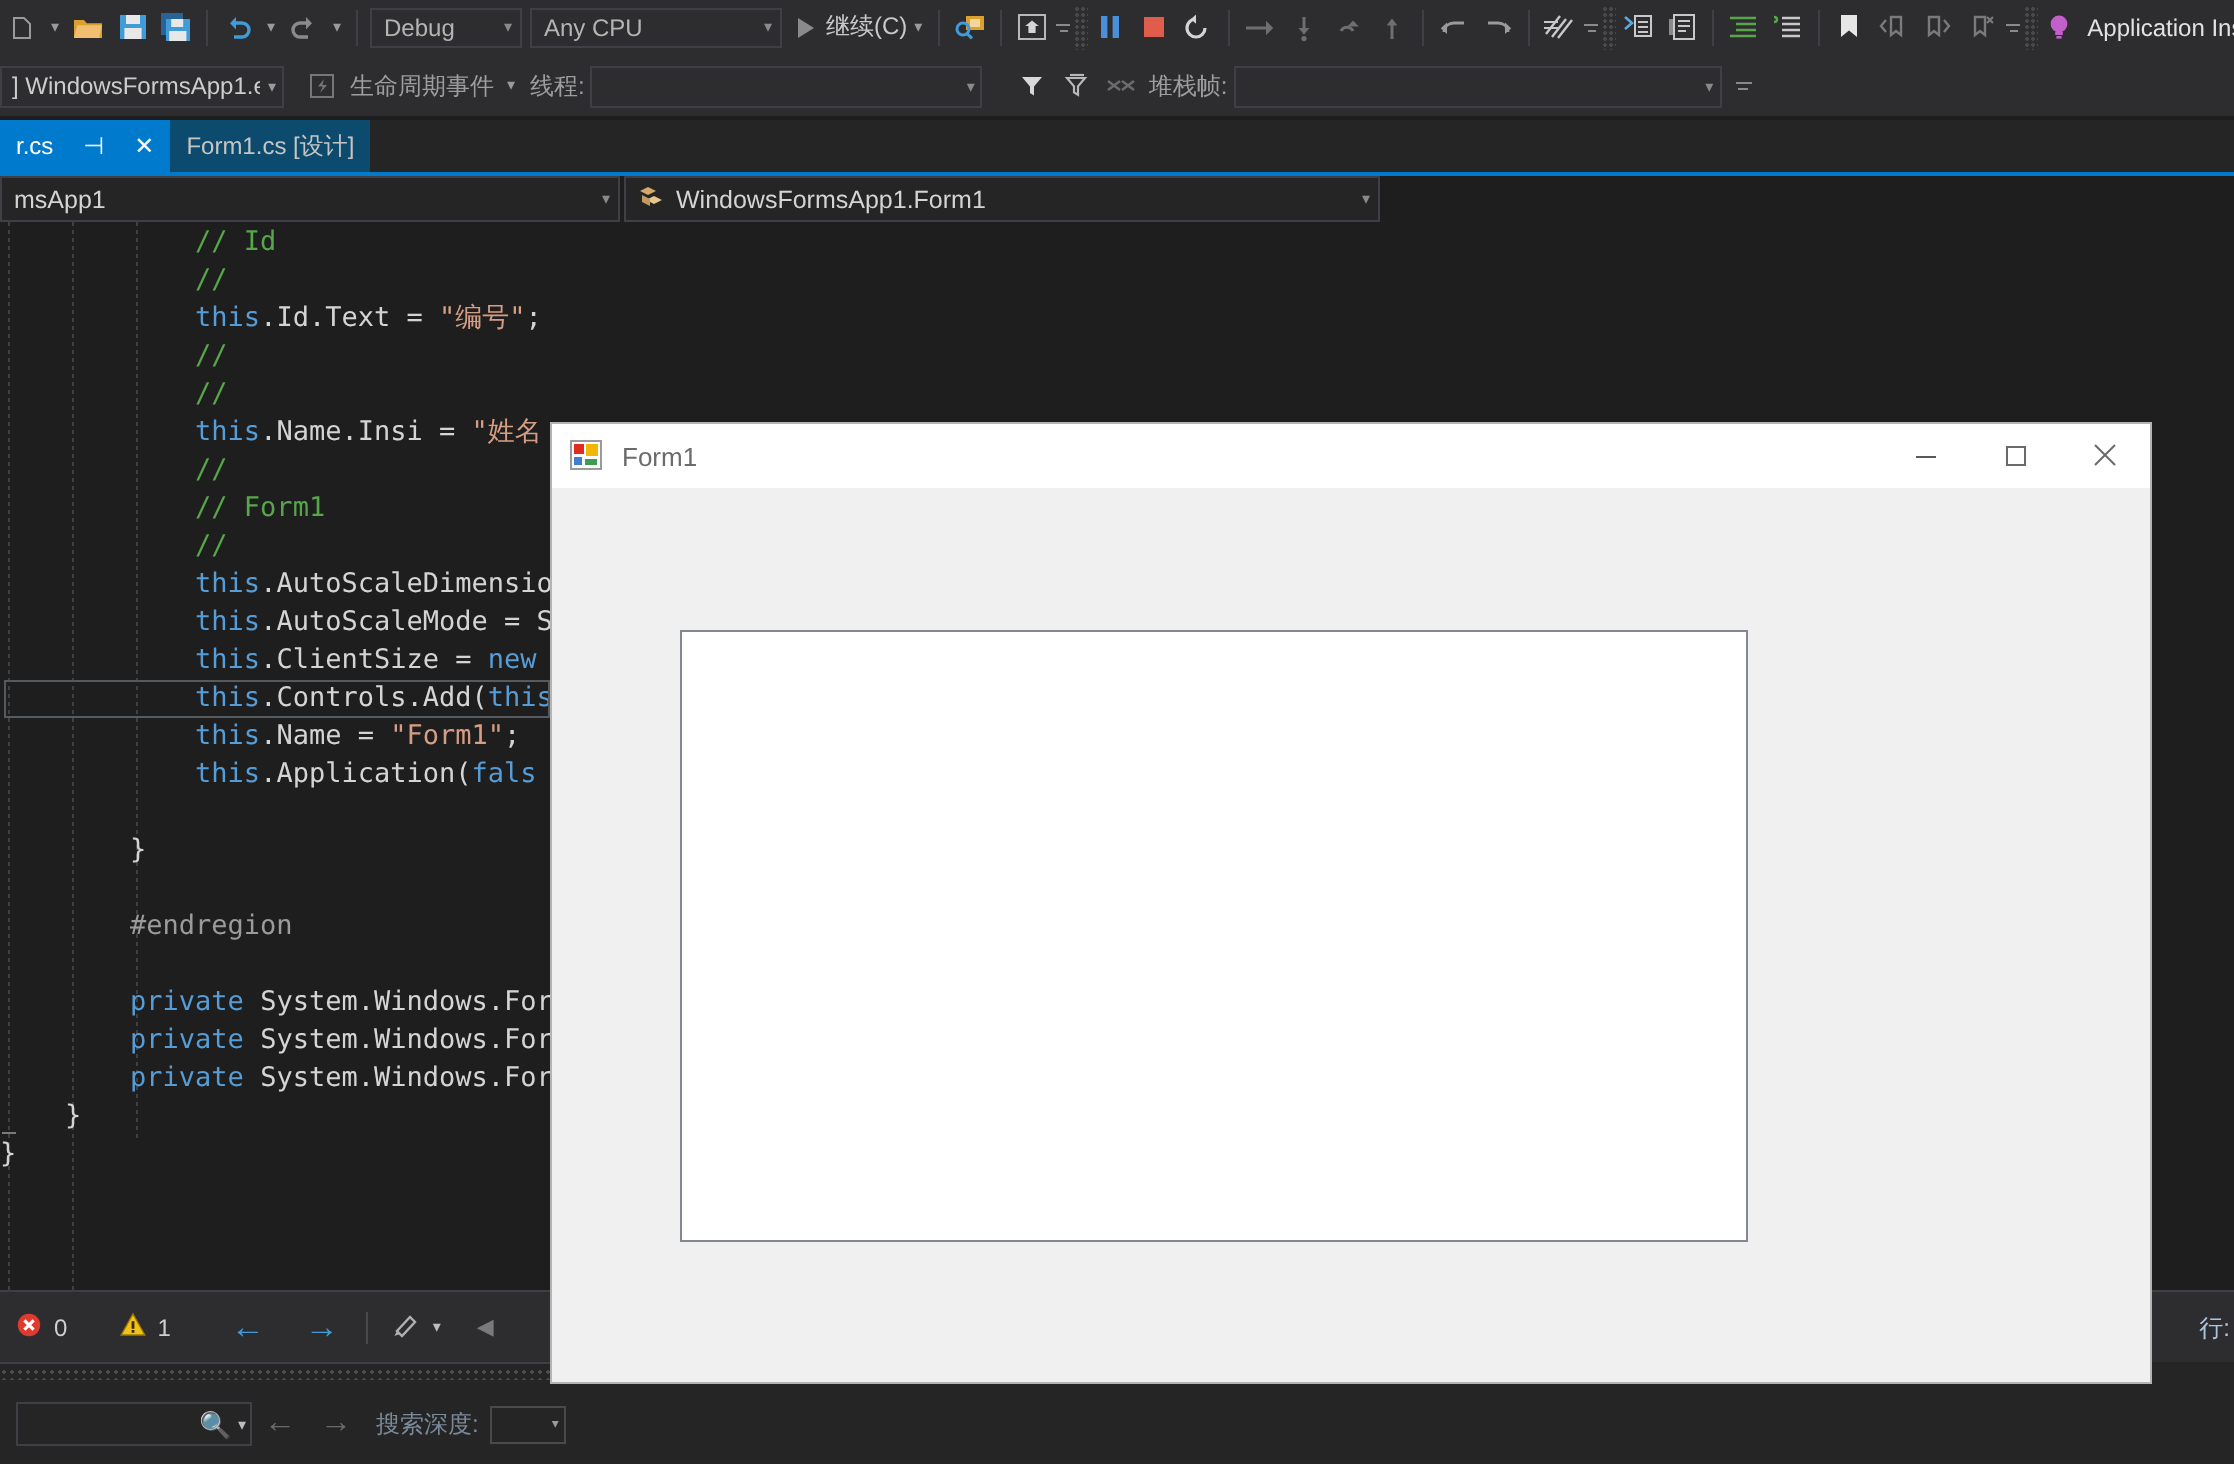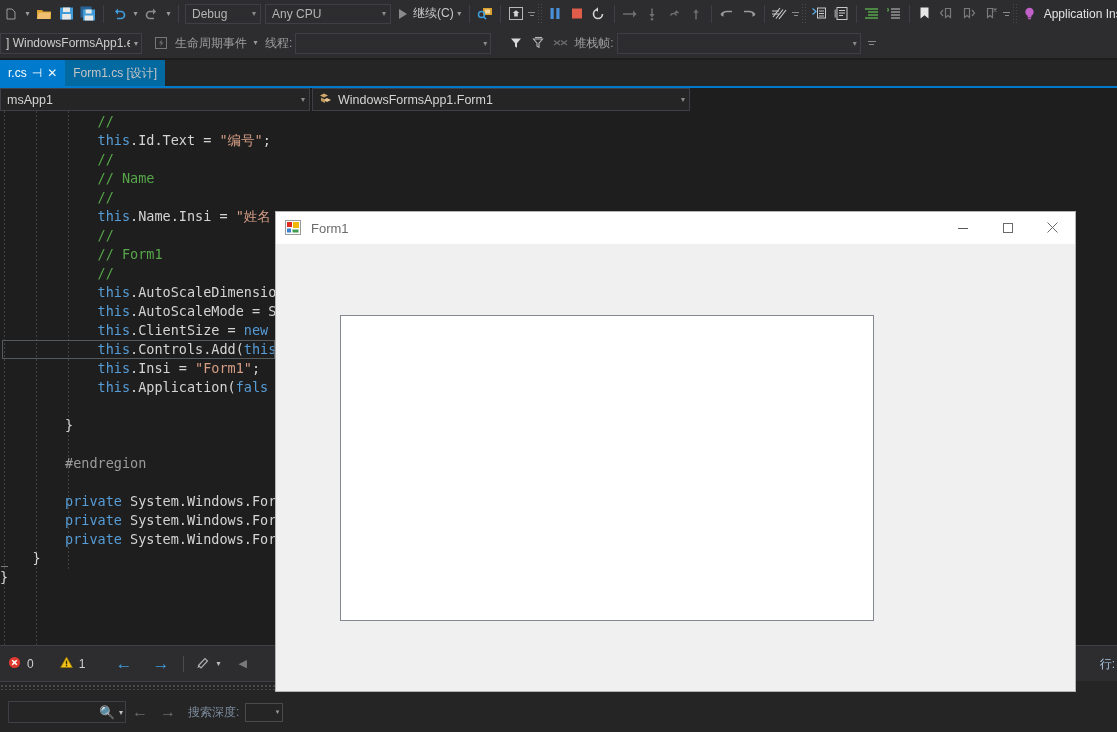--- a/index.html
+++ b/index.html
@@ -65,25 +65,25 @@
     display: flex; align-items: center; padding: 0 3px 0 5px; flex: none;
   }
   .tb2-label { color: #9d9d9d; font-size: 12px; white-space: nowrap; padding: 0 3px; }
 
   
   .tabbar {
     position: absolute; left: 0; top: 60px; width: 1117px; height: 26px;
     background: #252526; display: flex; align-items: flex-end;
   }
   .tab {
-    height: 26px; display: flex; align-items: center; gap: 5px;
+    height: 26px; display: flex; align-items: center; gap: 15px;
     padding: 0 8px; font-size: 12px; white-space: nowrap;
   }
   .tab.active { background: #007acc; color: #ffffff; }
-  .tab.inactive { color: #c5c5c5; background: #0369a1; }
+  .tab.inactive { color: #c5c5c5; background: #0c4a6e; }
   .tab .pin, .tab .cls { font-size: 12px; opacity: .95; line-height: 1; }
 
   
   .navbar {
     position: absolute; left: 0; top: 86px; width: 1117px; height: 25px;
     background: #1e1e1e; display: flex; align-items: center;
     border-top: 2px solid #007acc;
   }
   .nav-seg {
     height: 23px; display: flex; align-items: center; gap: 5px;
@@ -498,34 +498,34 @@
 
   <div class="editor">
     <div class="indent-guides">
       <div class="ig" style="left:4px"></div>
       <div class="ig" style="left:36px"></div>
       <div class="ig" style="left:68px;top:0;height:460px"></div>
       <div class="fold-minus" style="left:1px;top:455px"></div>
 
     </div>
     <div class="codecol" id="code-lines">
+        <div class="line"><span>            </span><span class="cm">// Id</span></div>
         <div class="line"><span>            </span><span class="cm">//</span></div>
         <div class="line"><span>            </span><span class="k">this</span><span class="id">.Id.Text = </span><span class="st">"编号"</span><span class="id">;</span></div>
         <div class="line"><span>            </span><span class="cm">//</span></div>
-        <div class="line"><span>            </span><span class="cm">// Name</span></div>
         <div class="line"><span>            </span><span class="cm">//</span></div>
         <div class="line"><span>            </span><span class="k">this</span><span class="id">.Name.Insi = </span><span class="st">"姓名</span></div>
         <div class="line"><span>            </span><span class="cm">//</span></div>
         <div class="line"><span>            </span><span class="cm">// Form1</span></div>
         <div class="line"><span>            </span><span class="cm">//</span></div>
         <div class="line"><span>            </span><span class="k">this</span><span class="id">.AutoScaleDimensio</span></div>
         <div class="line"><span>            </span><span class="k">this</span><span class="id">.AutoScaleMode = S</span></div>
         <div class="line"><span>            </span><span class="k">this</span><span class="id">.ClientSize = </span><span class="k">new</span></div>
         <div class="line cur"><span>            </span><span class="k">this</span><span class="id">.Controls.Add(</span><span class="k">this</span></div>
-        <div class="line"><span>            </span><span class="k">this</span><span class="id">.Insi = </span><span class="st">"Form1"</span><span class="id">;</span></div>
+        <div class="line"><span>            </span><span class="k">this</span><span class="id">.Name = </span><span class="st">"Form1"</span><span class="id">;</span></div>
         <div class="line"><span>            </span><span class="k">this</span><span class="id">.Application(</span><span class="k">fals</span></div>
         <div class="line"><span></span></div>
         <div class="line"><span>        </span><span class="id">}</span></div>
         <div class="line"><span></span></div>
         <div class="line"><span>        </span><span class="pp">#endregion</span></div>
         <div class="line"><span></span></div>
         <div class="line"><span>        </span><span class="k">private</span><span class="id"> System.Windows.For</span></div>
         <div class="line"><span>        </span><span class="k">private</span><span class="id"> System.Windows.For</span></div>
         <div class="line"><span>        </span><span class="k">private</span><span class="id"> System.Windows.For</span></div>
         <div class="line"><span>    </span><span class="id">}</span></div>

